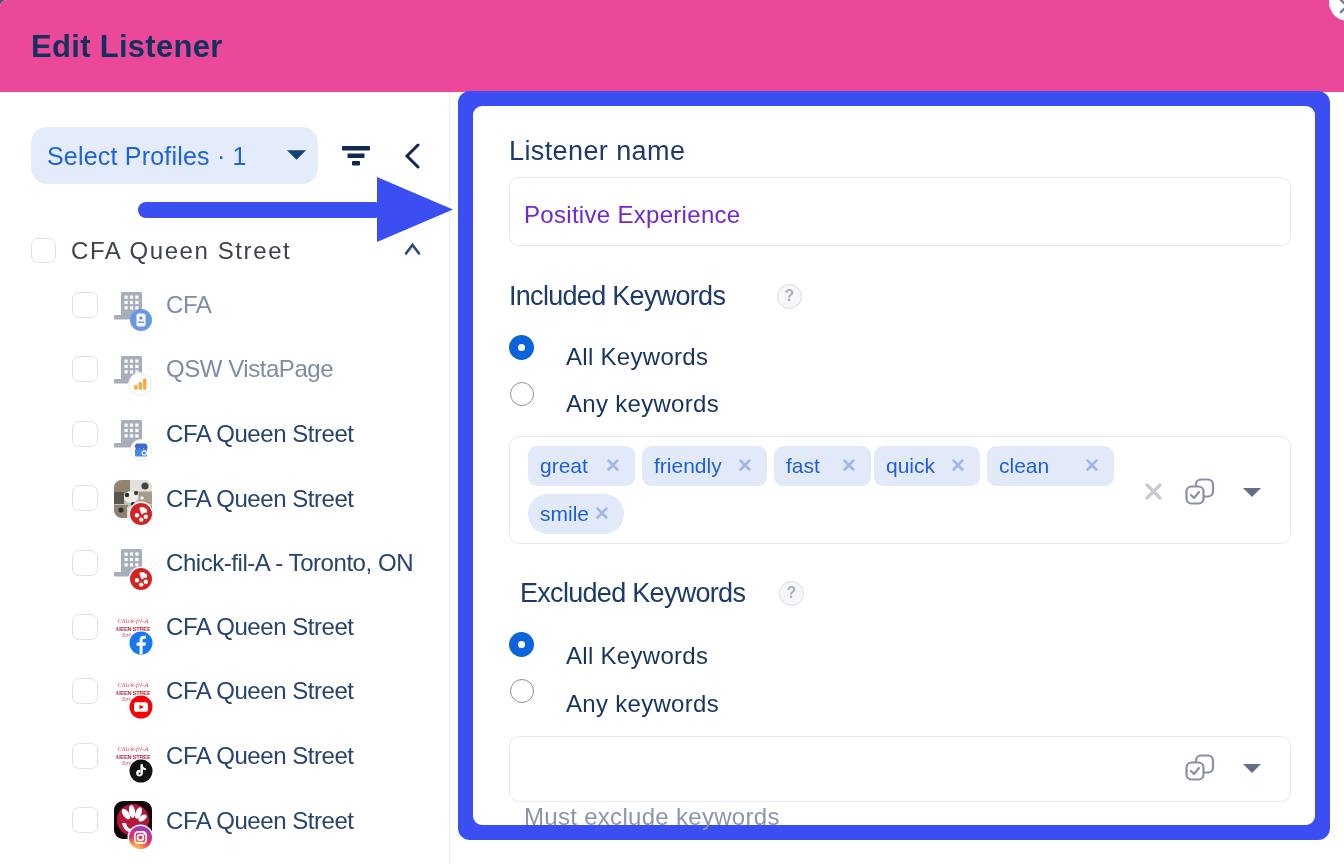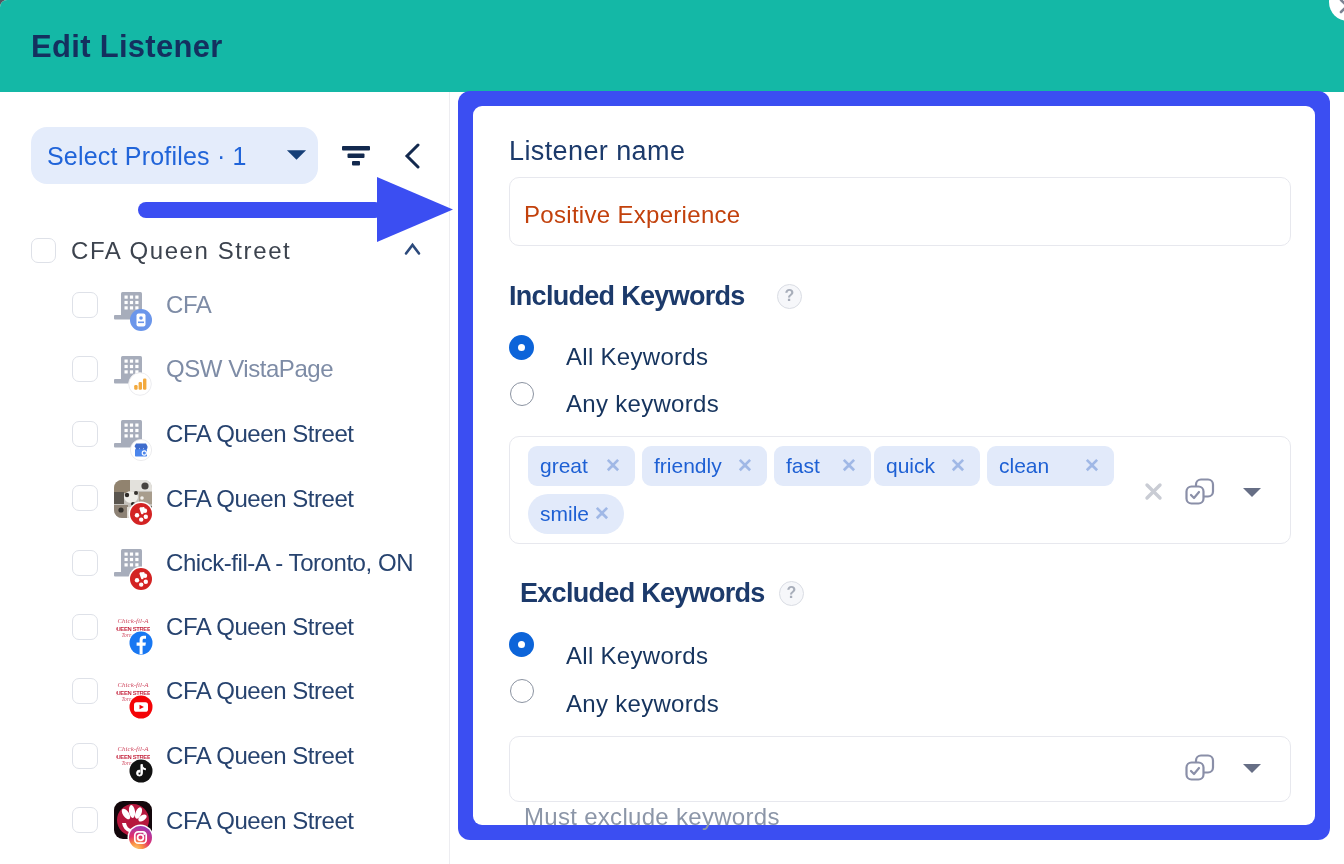--- a/index.html
+++ b/index.html
@@ -1,21 +1,21 @@
 <!DOCTYPE html>
 <html><head>
 <meta charset="utf-8">
 <style>
   * { margin:0; padding:0; box-sizing:border-box; }
   html,body { width:1344px; height:864px; overflow:hidden; }
   body { background:#54545e; font-family:"Liberation Sans", sans-serif; position:relative; }
   #modal { position:absolute; left:0; top:0; width:1344px; height:864px;
     background:#ffffff; border-radius:7px 7px 0 0; overflow:hidden; }
   #header { position:absolute; left:0; top:0; width:1344px; height:92px;
-    background:#14b8a6; }
+    background:#ec4899; }
   #header h1 { position:absolute; left:31px; top:29px; font-size:31px; font-weight:700;
     color:#14305f; letter-spacing:0.3px; }
   #leftpanel { position:absolute; left:0; top:92px; width:450px; height:772px;
     border-right:1.5px solid #ededf1; background:#fff; }
   .abs { position:absolute; }
 
   
   #selbtn { position:absolute; left:31px; top:127px; width:287px; height:57px;
     background:#e4ecfb; border-radius:16px;padding-left:16px; }
   #selbtn .txt { position:absolute; left:16px; top:15px; font-size:25px; color:#2064d9;
@@ -25,23 +25,23 @@
     border-radius:7px; background:#fff; }
   .rowtxt { position:absolute; font-size:24px; color:#27436f; letter-spacing:-0.45px; white-space:nowrap; }
   .rowtxt.gray { color:#7e8ca6; }
 
   
   #bluebox { position:absolute; left:458px; top:91px; width:872px; height:749px;
     background:#3b4ef2; border-radius:12px; }
   #bluebox .inner { position:absolute; left:15px; top:15px; width:842px; height:719px;
     background:#fff; border-radius:9px; }
   .label { position:absolute; font-size:27px; font-weight:500; color:#1c3a6b; letter-spacing:0.4px; }
-  .h2 { position:absolute; font-size:27px; font-weight:700; color:#1c3a6b; letter-spacing:-0.7px; }
+  .h2 { position:absolute; font-size:27px; font-weight:400; color:#1c3a6b; letter-spacing:-0.7px; }
   .inputbox { position:absolute; background:#fff; border:1.5px solid #e7e8ee; border-radius:10px; }
-  .itext { position:absolute; font-size:24px; color:#c2410c; letter-spacing:0.3px; }
+  .itext { position:absolute; font-size:24px; color:#6d28d9; letter-spacing:0.3px; }
   .help { position:absolute; width:25px; height:25px; border:1.5px solid #dadde4; border-radius:50%;
     background:#f6f7fa; color:#a8aeba; font-size:16px; font-weight:700; text-align:center; line-height:22px; }
   .radio-on { position:absolute; width:25px; height:25px; border-radius:50%; background:#0c64d9; }
   .radio-on::after { content:""; position:absolute; left:9px; top:9px; width:7px; height:7px;
     border-radius:50%; background:#fff; }
   .radio-off { position:absolute; width:24px; height:24px; border-radius:50%;
     border:1.5px solid #8b93a1; background:#fff; }
   .rlabel { position:absolute; font-size:24px; color:#16345e; letter-spacing:0.3px;margin-top:11px; }
   .chip { position:absolute; height:40px; background:#e2eafa; border-radius:9px;
     font-size:21px; color:#1e60d4; line-height:40px; white-space:nowrap;

